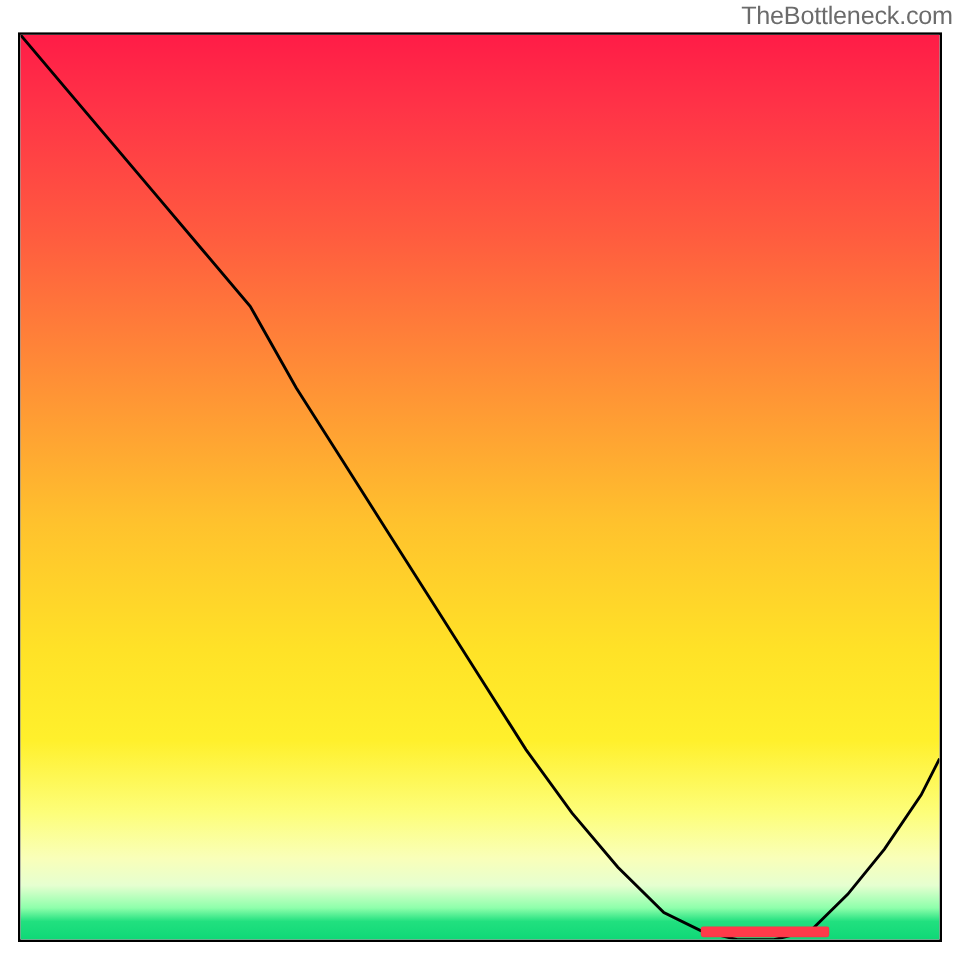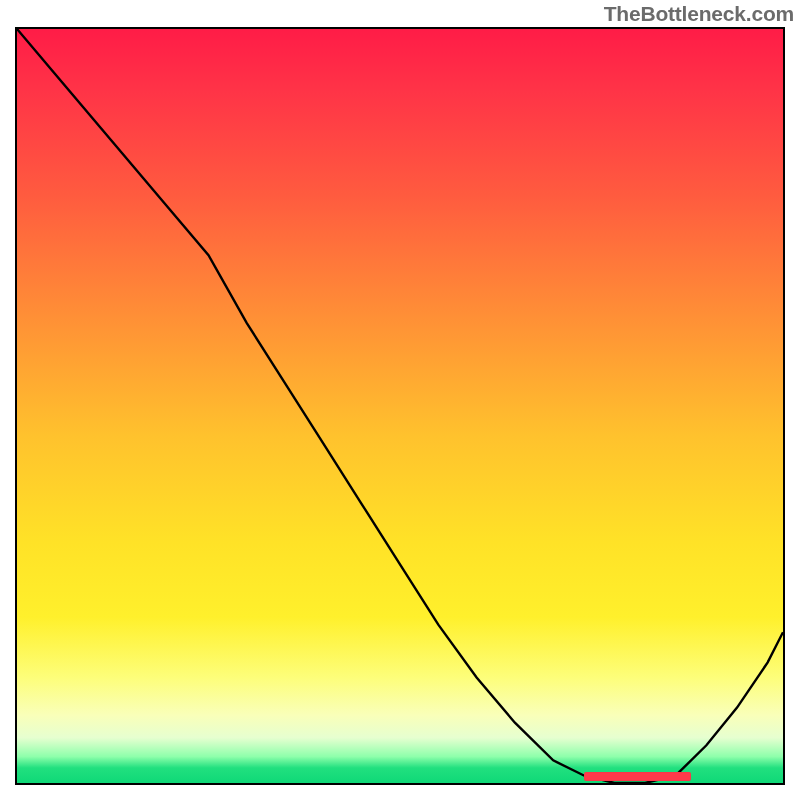--- a/index.html
+++ b/index.html
@@ -14,21 +14,21 @@
   .stage {
     position: relative;
     width: 800px;
     height: 800px;
   }
   .attribution {
     position: absolute;
     top: 2px;
     right: 6px;
     font-size: 21px;
-    font-weight: 700;
+    font-weight: 400;
     color: #6b6b6b;
     letter-spacing: -0.2px;
   }
   .plot-frame {
     position: absolute;
     left: 15px;
     top: 27px;
     width: 770px;
     height: 758px;
     border: 2.5px solid #000;

